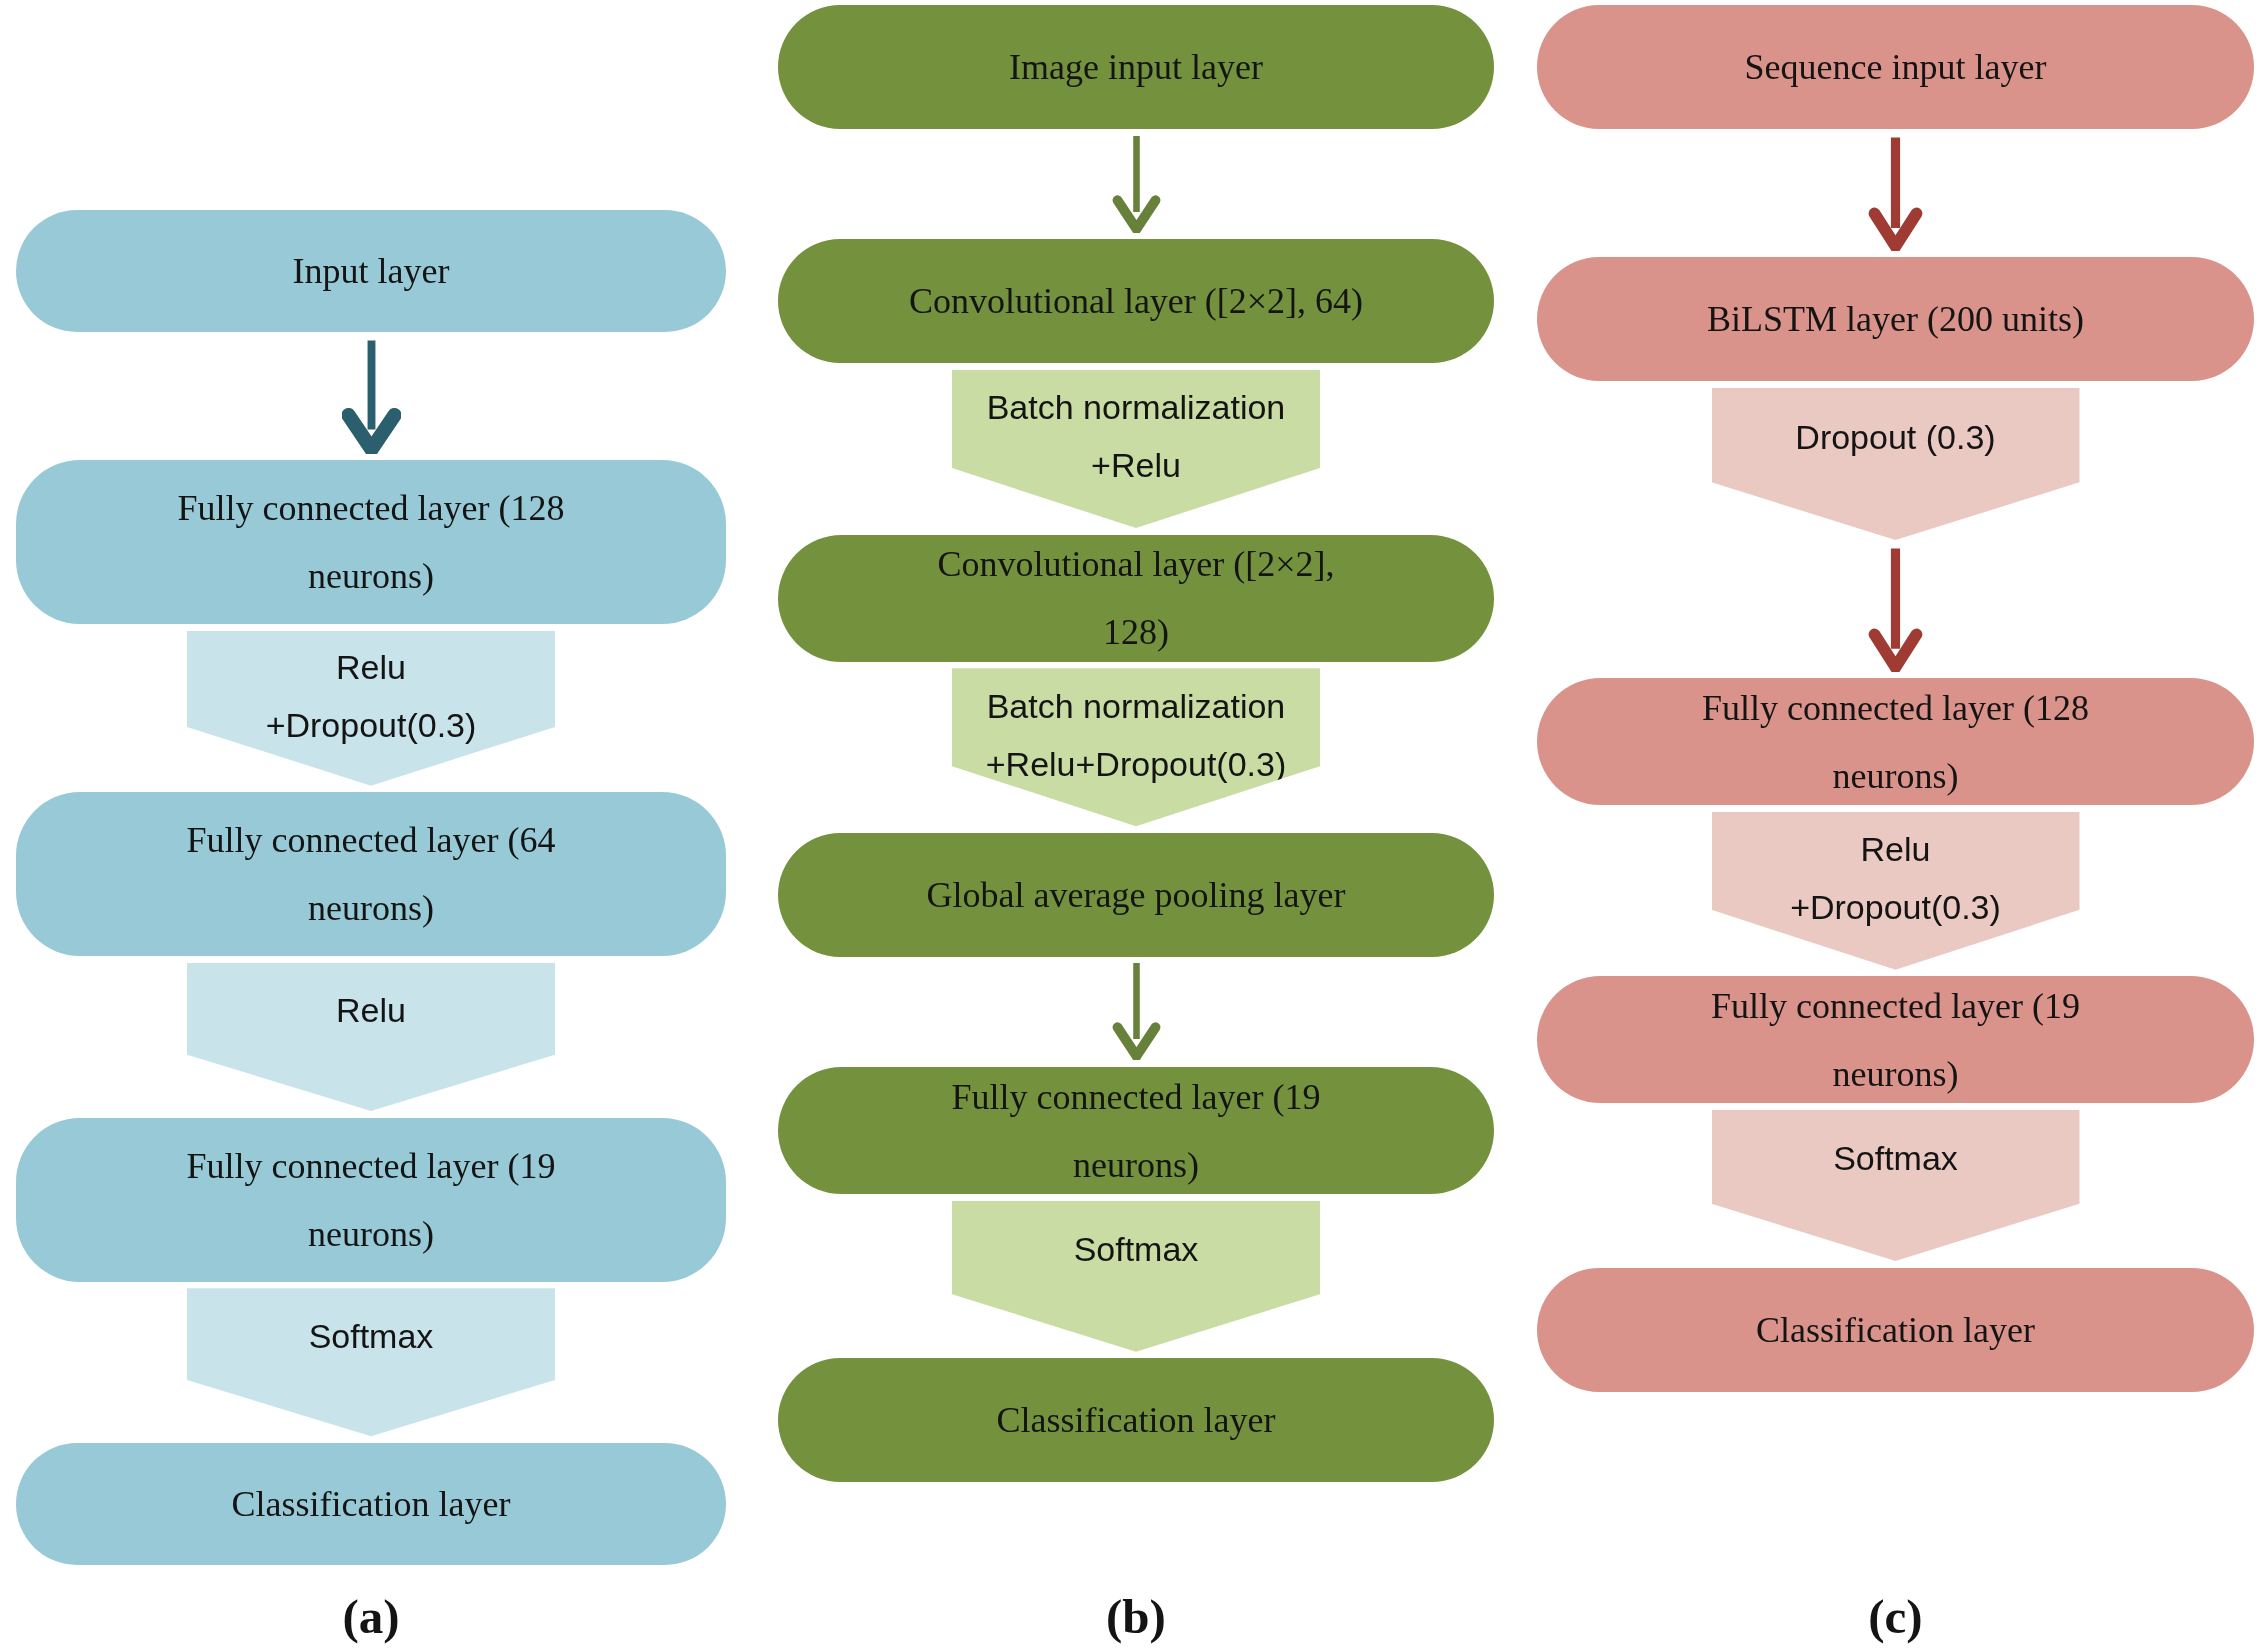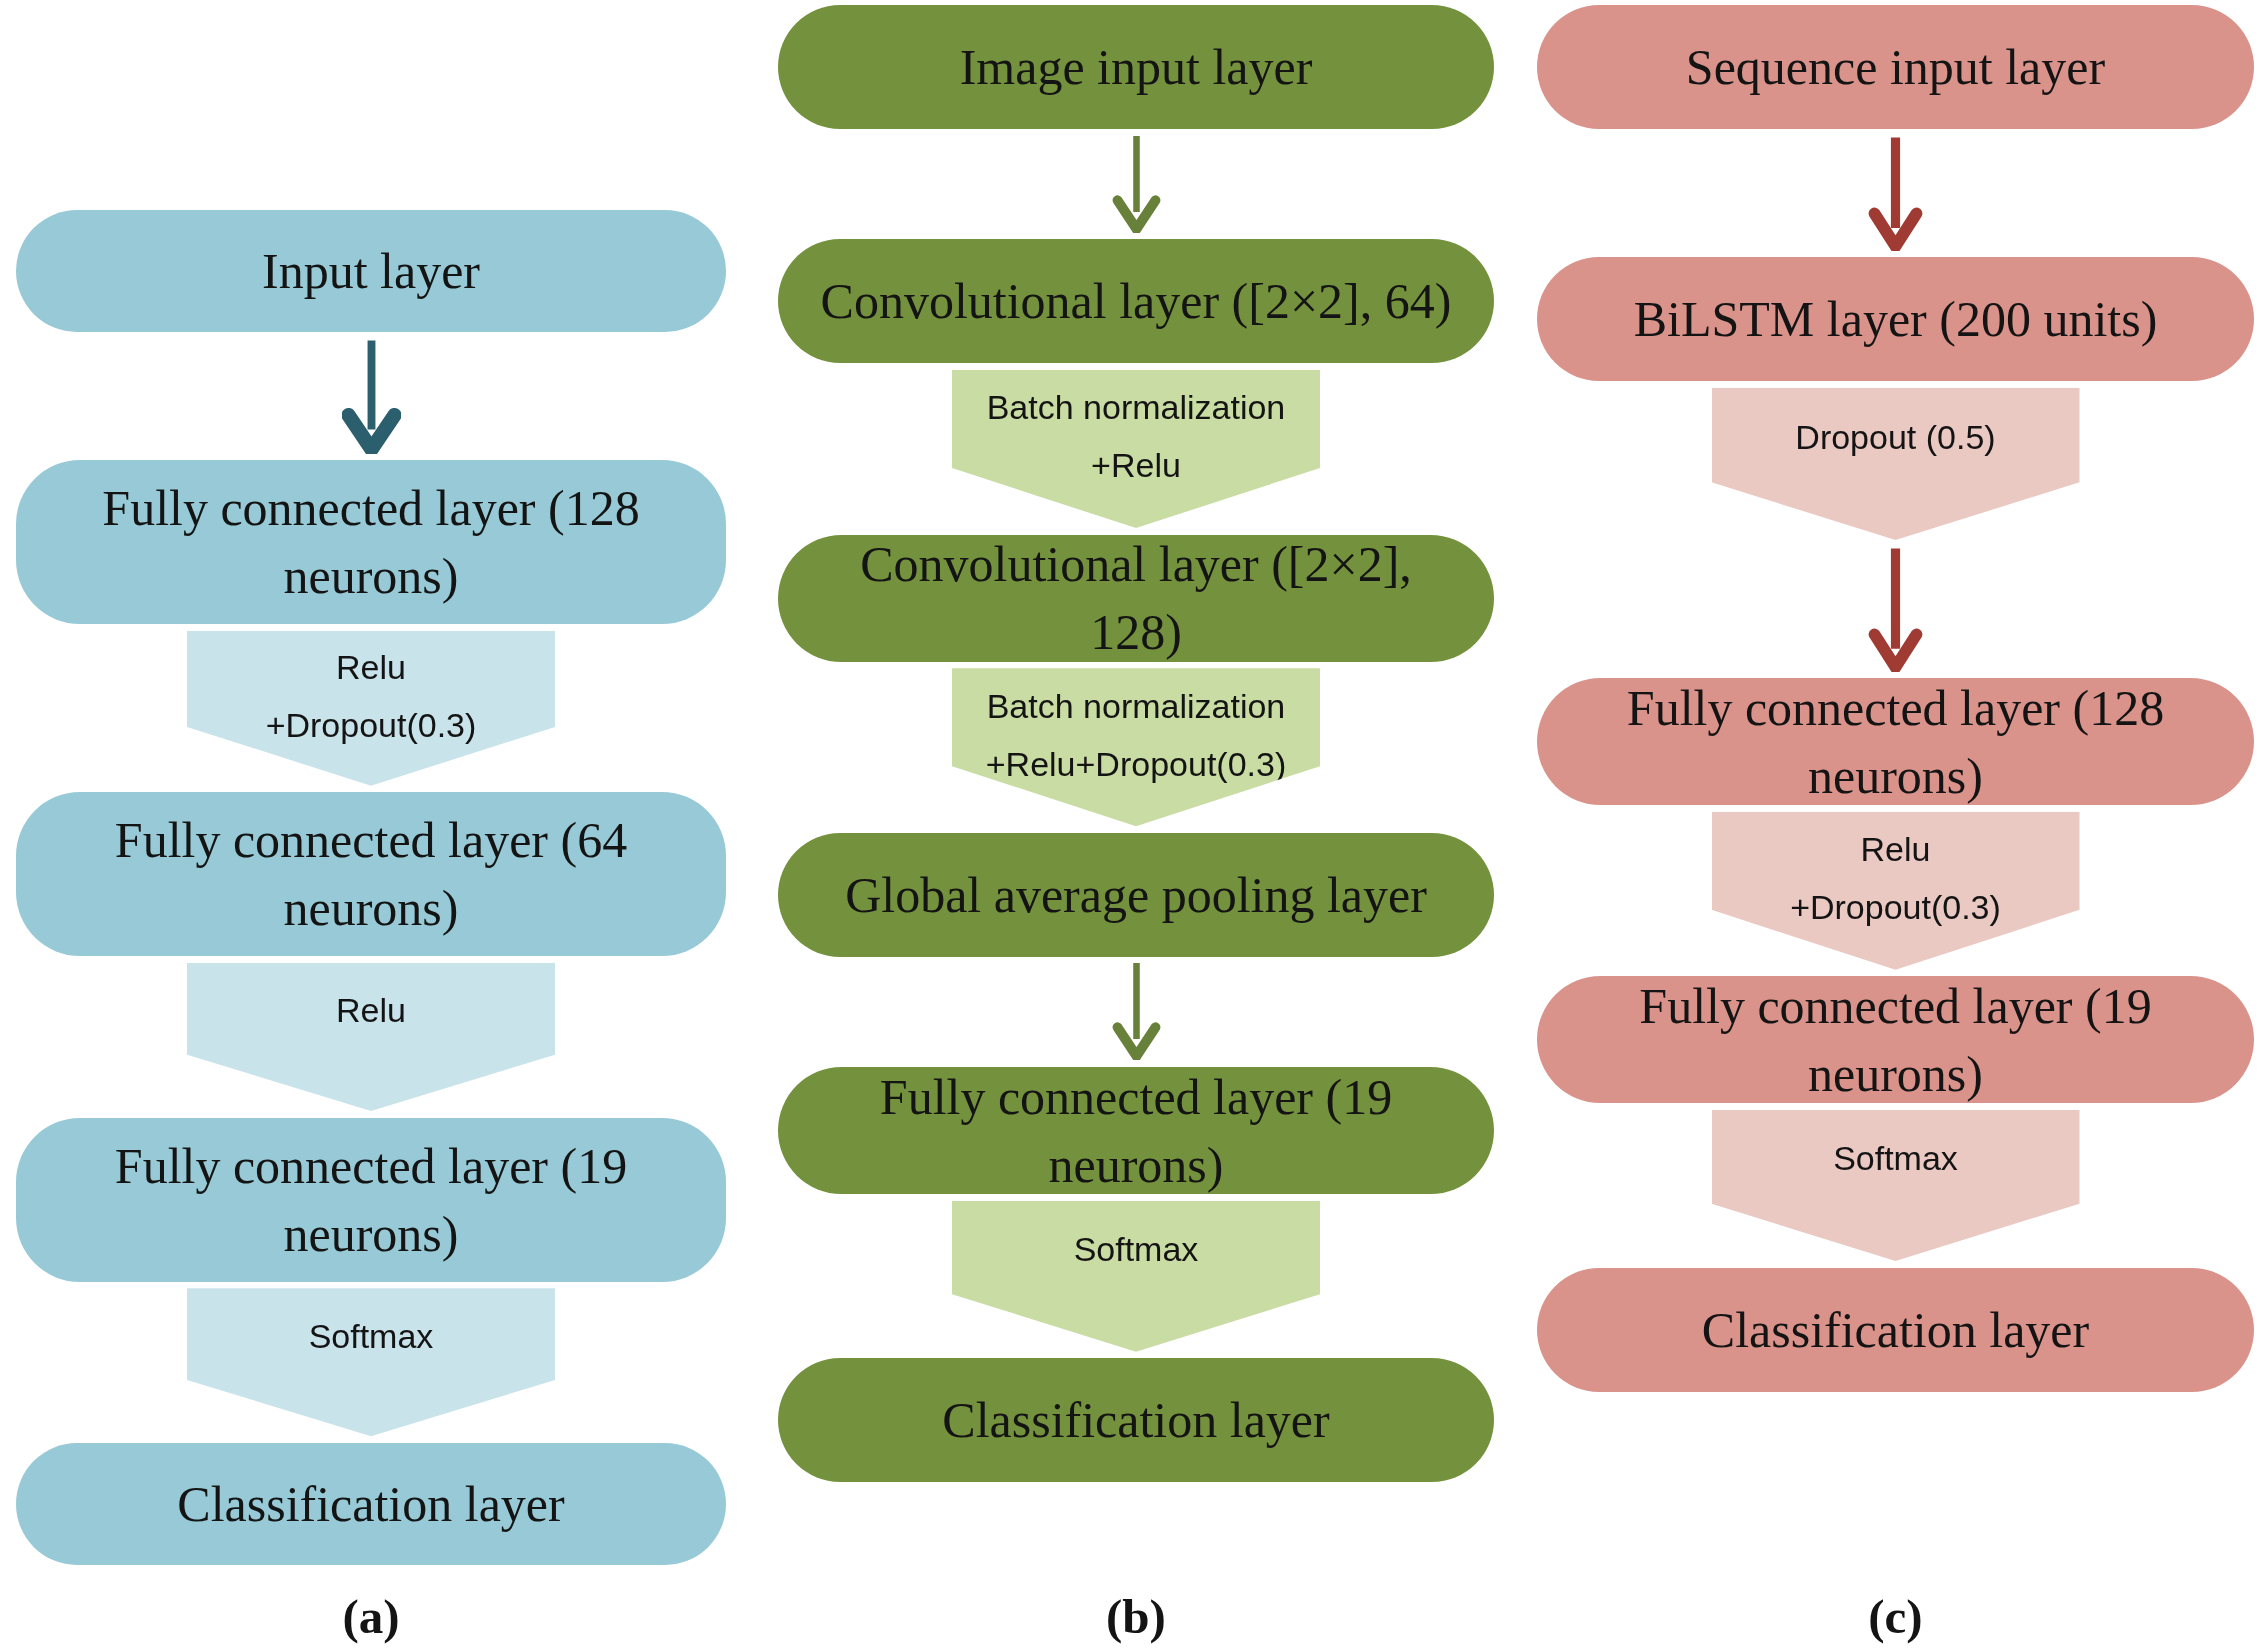--- a/index.html
+++ b/index.html
@@ -17,21 +17,21 @@
     box-sizing:border-box;
   }
   .col-a { left:16px;   width:710px; padding-top:210px; }
   .col-b { left:778px; width:716px; padding-top:5.3px; }
   .col-c { left:1537px; width:717px; padding-top:5.3px; }
 
   .box {
     border-radius:64px;
     display:flex; flex-direction:column; justify-content:center;
     text-align:center;
-    font-size:50px; line-height:68px;
+    font-size:36px; line-height:68px;
     margin-bottom:6.6px;
     flex:0 0 auto;
     padding:0 16px;
   }
   .col-a .box { background:var(--a-box); }
   .col-b .box { background:var(--b-box); }
   .col-c .box { background:var(--c-box);align-items:center; }
   .box .ln { display:block; }
 
   .h1 { height:122px; }
@@ -226,21 +226,21 @@
       </svg>
     </div>
 
     <div class="box h1">
       <span class="ln">BiLSTM layer (200 units)</span>
     </div>
 
     <div class="pent-wrap">
       <div class="pent p1 tall">
         <div class="pent-lines">
-          <span class="ln">Dropout (0.5)</span>
+          <span class="ln">Dropout (0.3)</span>
         </div>
       </div>
     </div>
 
 
     <div class="arrow">
       <svg width="59" height="125" viewBox="0 0 90 190">
         <path d="M45 2 V155" stroke-width="14"></path>
         <path d="M13 133 L45 183 L77 133" stroke-width="18" stroke-linecap="round" stroke-linejoin="miter"></path>
       </svg>

